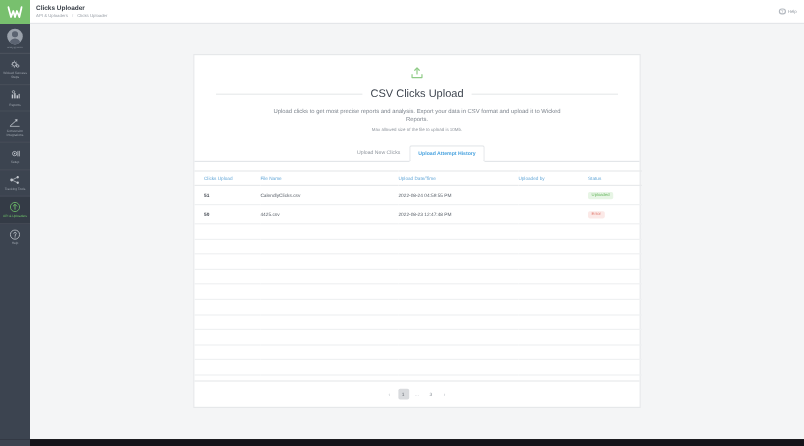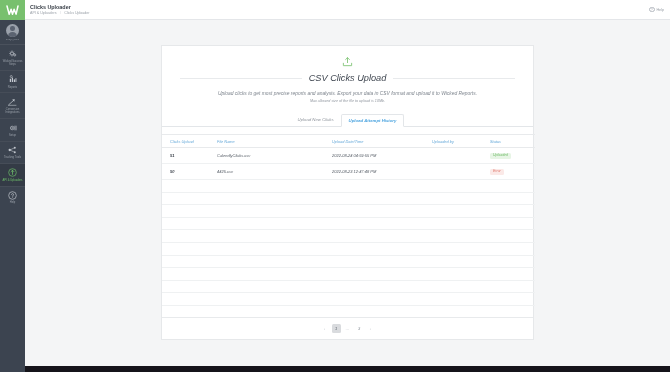--- a/index.html
+++ b/index.html
@@ -79,21 +79,21 @@
   }
 
   
   .page {
     position: absolute; left: 25px; top: 20px; right: 0; bottom: 6px;
     background: #f4f5f6; overflow: hidden;
   }
   .card {
     position: absolute; left: 136px; top: 25px;
     width: 373px; height: 295px;
-    background: #ffffff; border: 1px solid #e6e8ea; font-style: italic;
+    background: #ffffff; border: 1px solid #e6e8ea;
   }
   .upload-icon-wrap { display: flex; justify-content: center; padding-top: 7px; }
   .upload-icon { color: #8fcb86; }
 
   .title-row { display: flex; align-items: center; padding: 2px 18px 0; }
   .title-row .rule { flex: 1; height: 1px; background: #e8eaec; }
   .card-title { font-size: 9.2px; color: #3f4650; padding: 0 7px; white-space: nowrap; }
 
   .desc {
     text-align: center; padding: 7px 56px 0;

